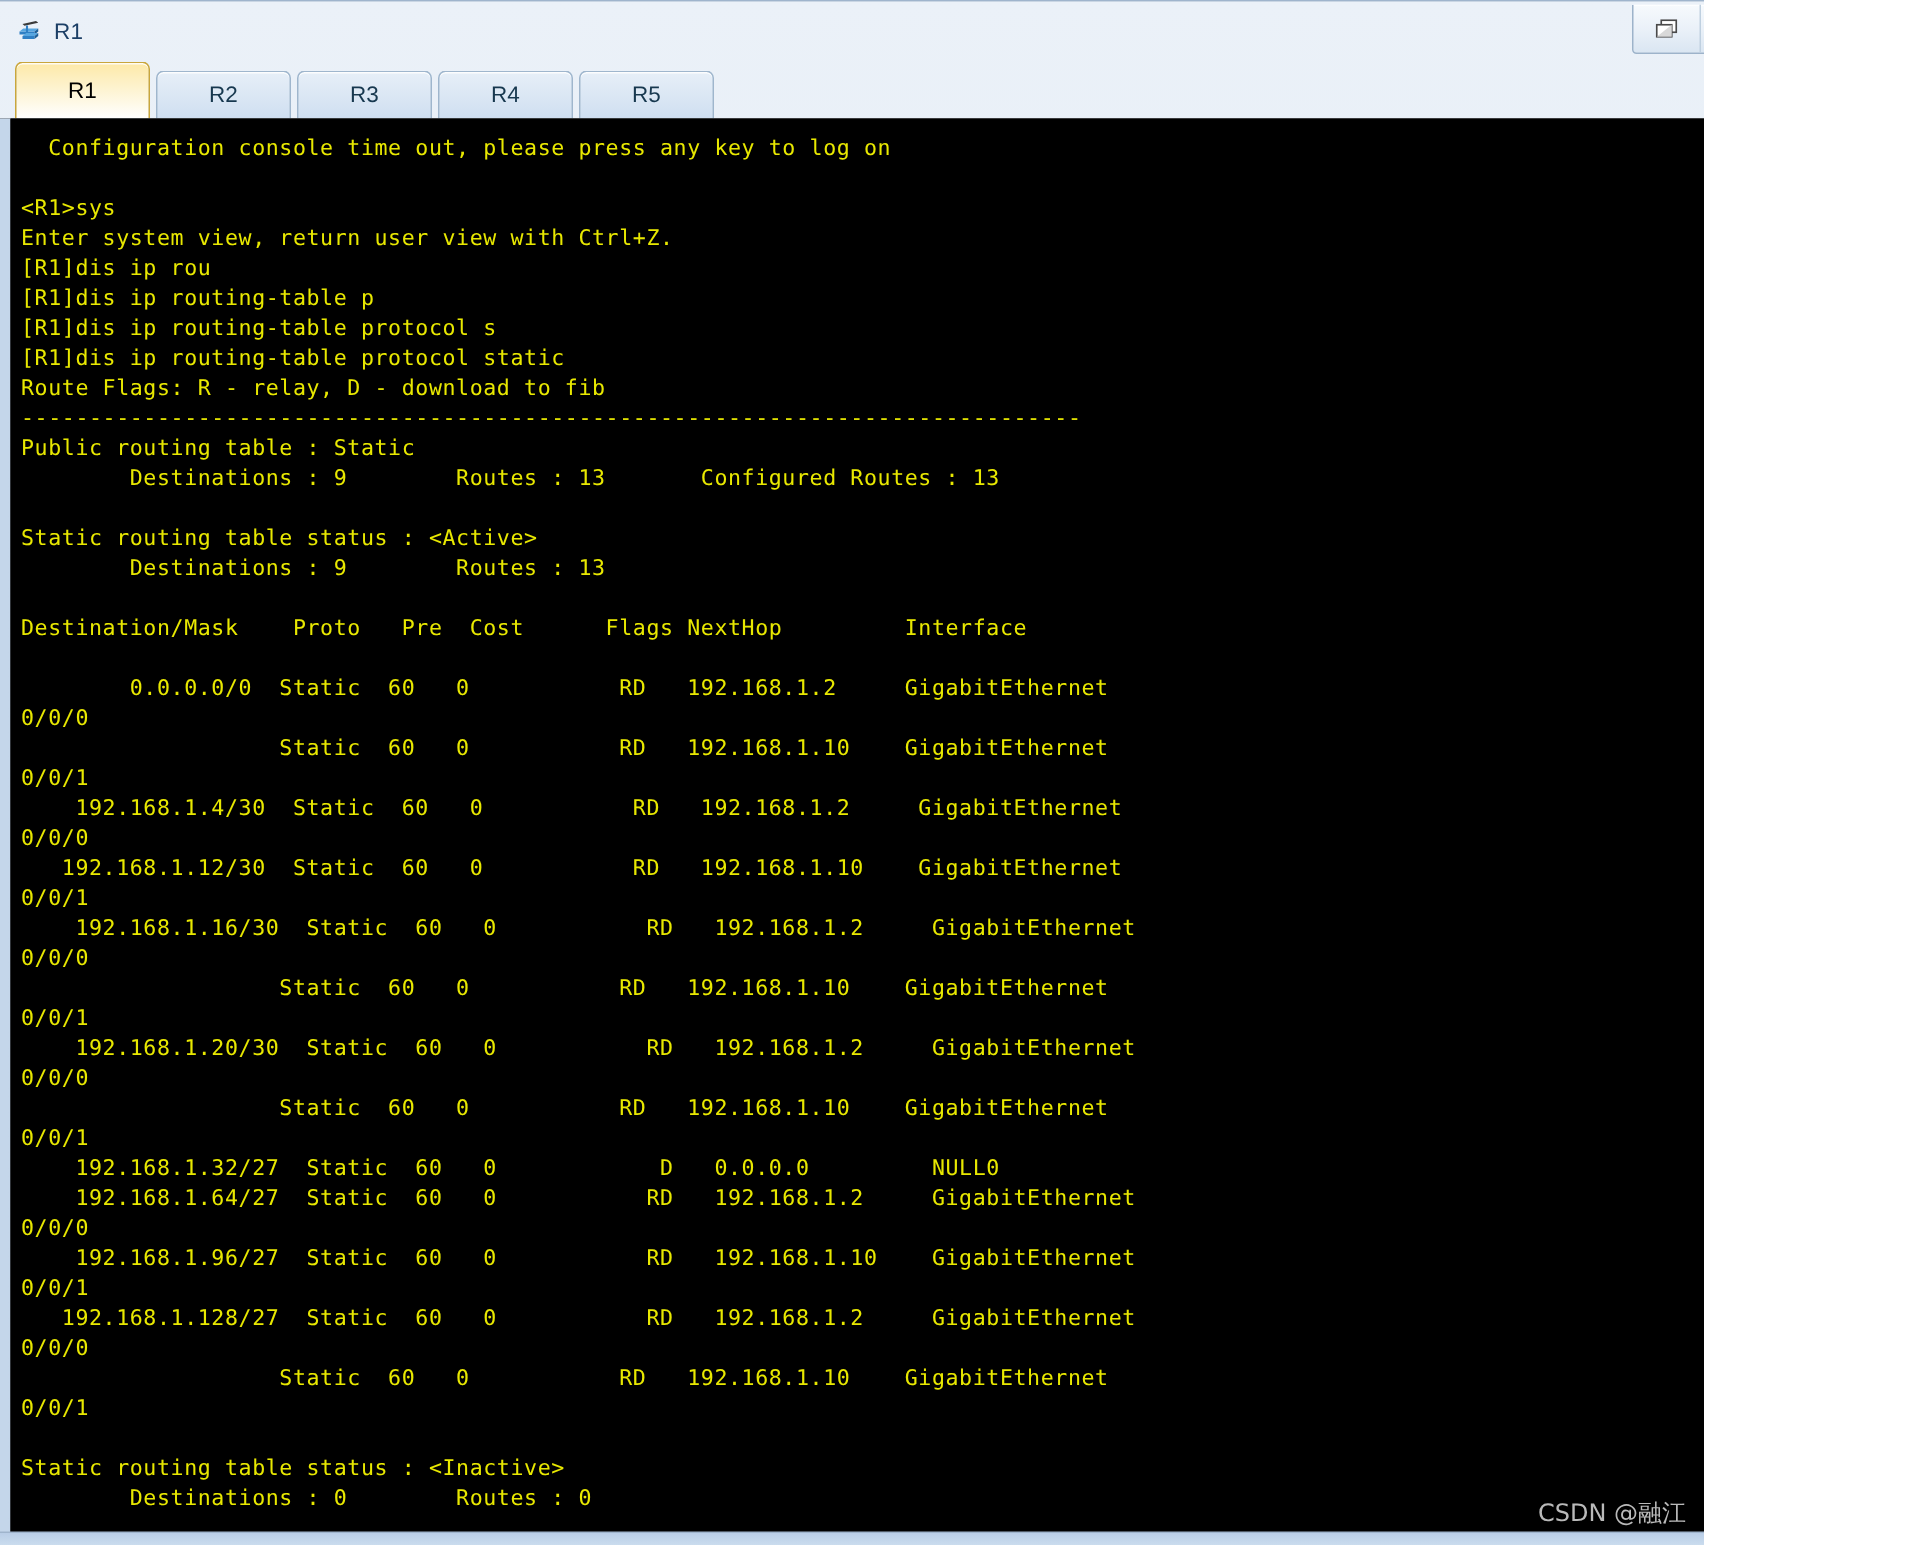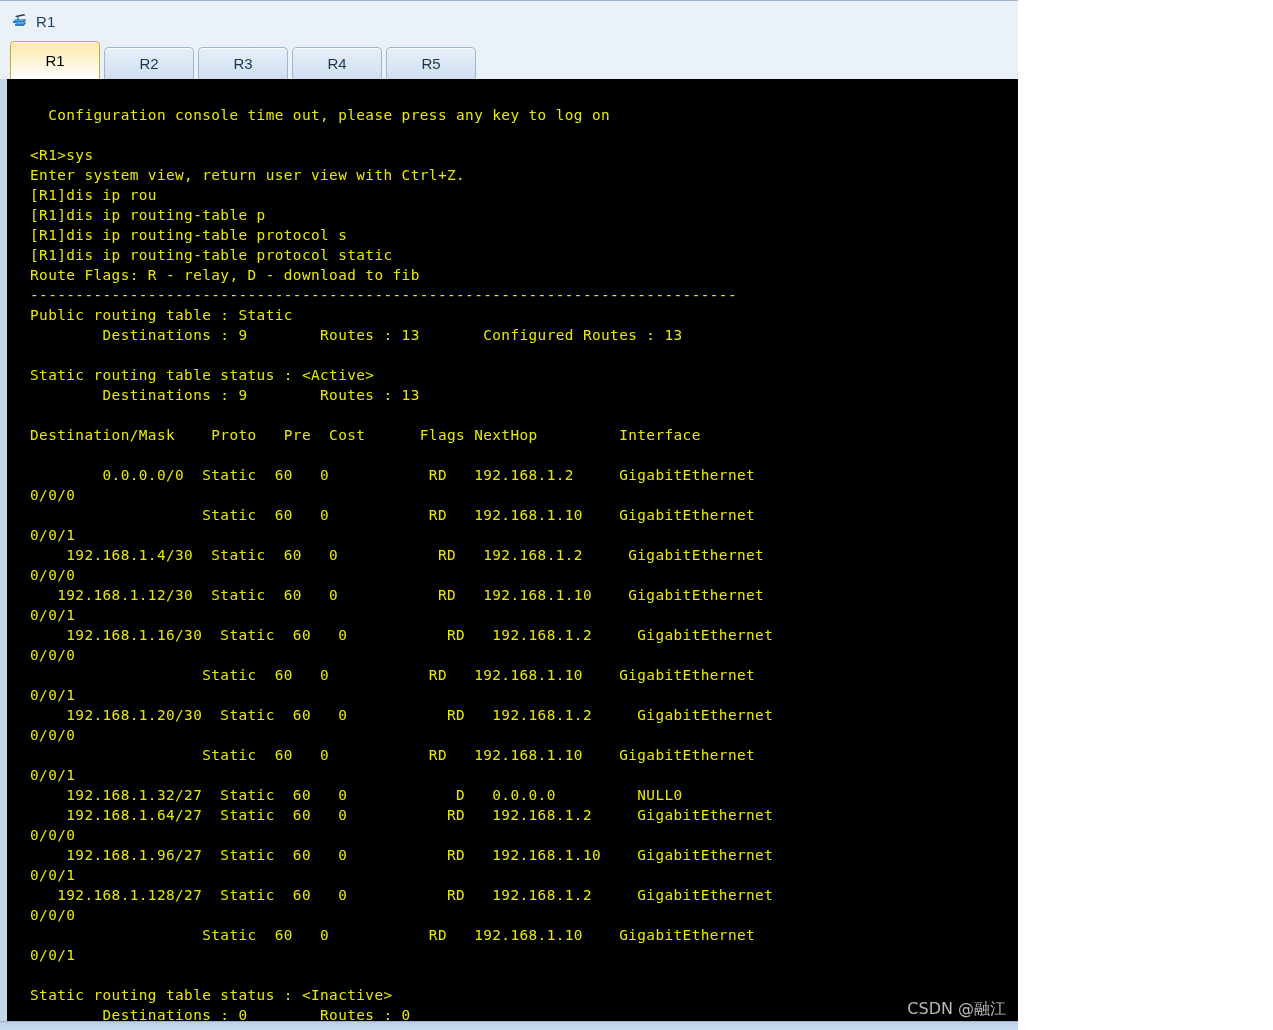--- a/index.html
+++ b/index.html
@@ -11,21 +11,21 @@
   body {
     width: 1273px;
     height: 1030px;
     overflow: hidden;
     font-family: "Liberation Sans", sans-serif;
   }
 
   
   .window {
     position: relative;
-    width: 1018px;
+    width: 1136px;
     height: 1030px;
     box-sizing: border-box;
     background: linear-gradient(to bottom, #ebf1f8 0%, #e3ecf6 40%, #cfdef0 75%, #bcd2ea 100%);
     border-top: 1px solid #9fb4cc;
     overflow: hidden;
   }
 
   
   .titlebar {
     position: absolute;
@@ -125,21 +125,21 @@
     border-image: linear-gradient(to right, #c4d6ea 0%, #9fb8d2 60%, #7e99b5 100%) 1;
     display: flex;
   }
   .console {
     flex: 1 1 auto;
     background: #000000;
     overflow: hidden;
     position: relative;
   }
   .console pre {
-    margin: 16px;
+    margin: 0;
     padding: 10px 0 0 7px;
     color: #e8e800;
     font-family: "DejaVu Sans Mono", "Liberation Mono", monospace;
     font-size: 14.4px;
     line-height: 20px;
     white-space: pre;
     letter-spacing: 0.4px;
   }
 
   

